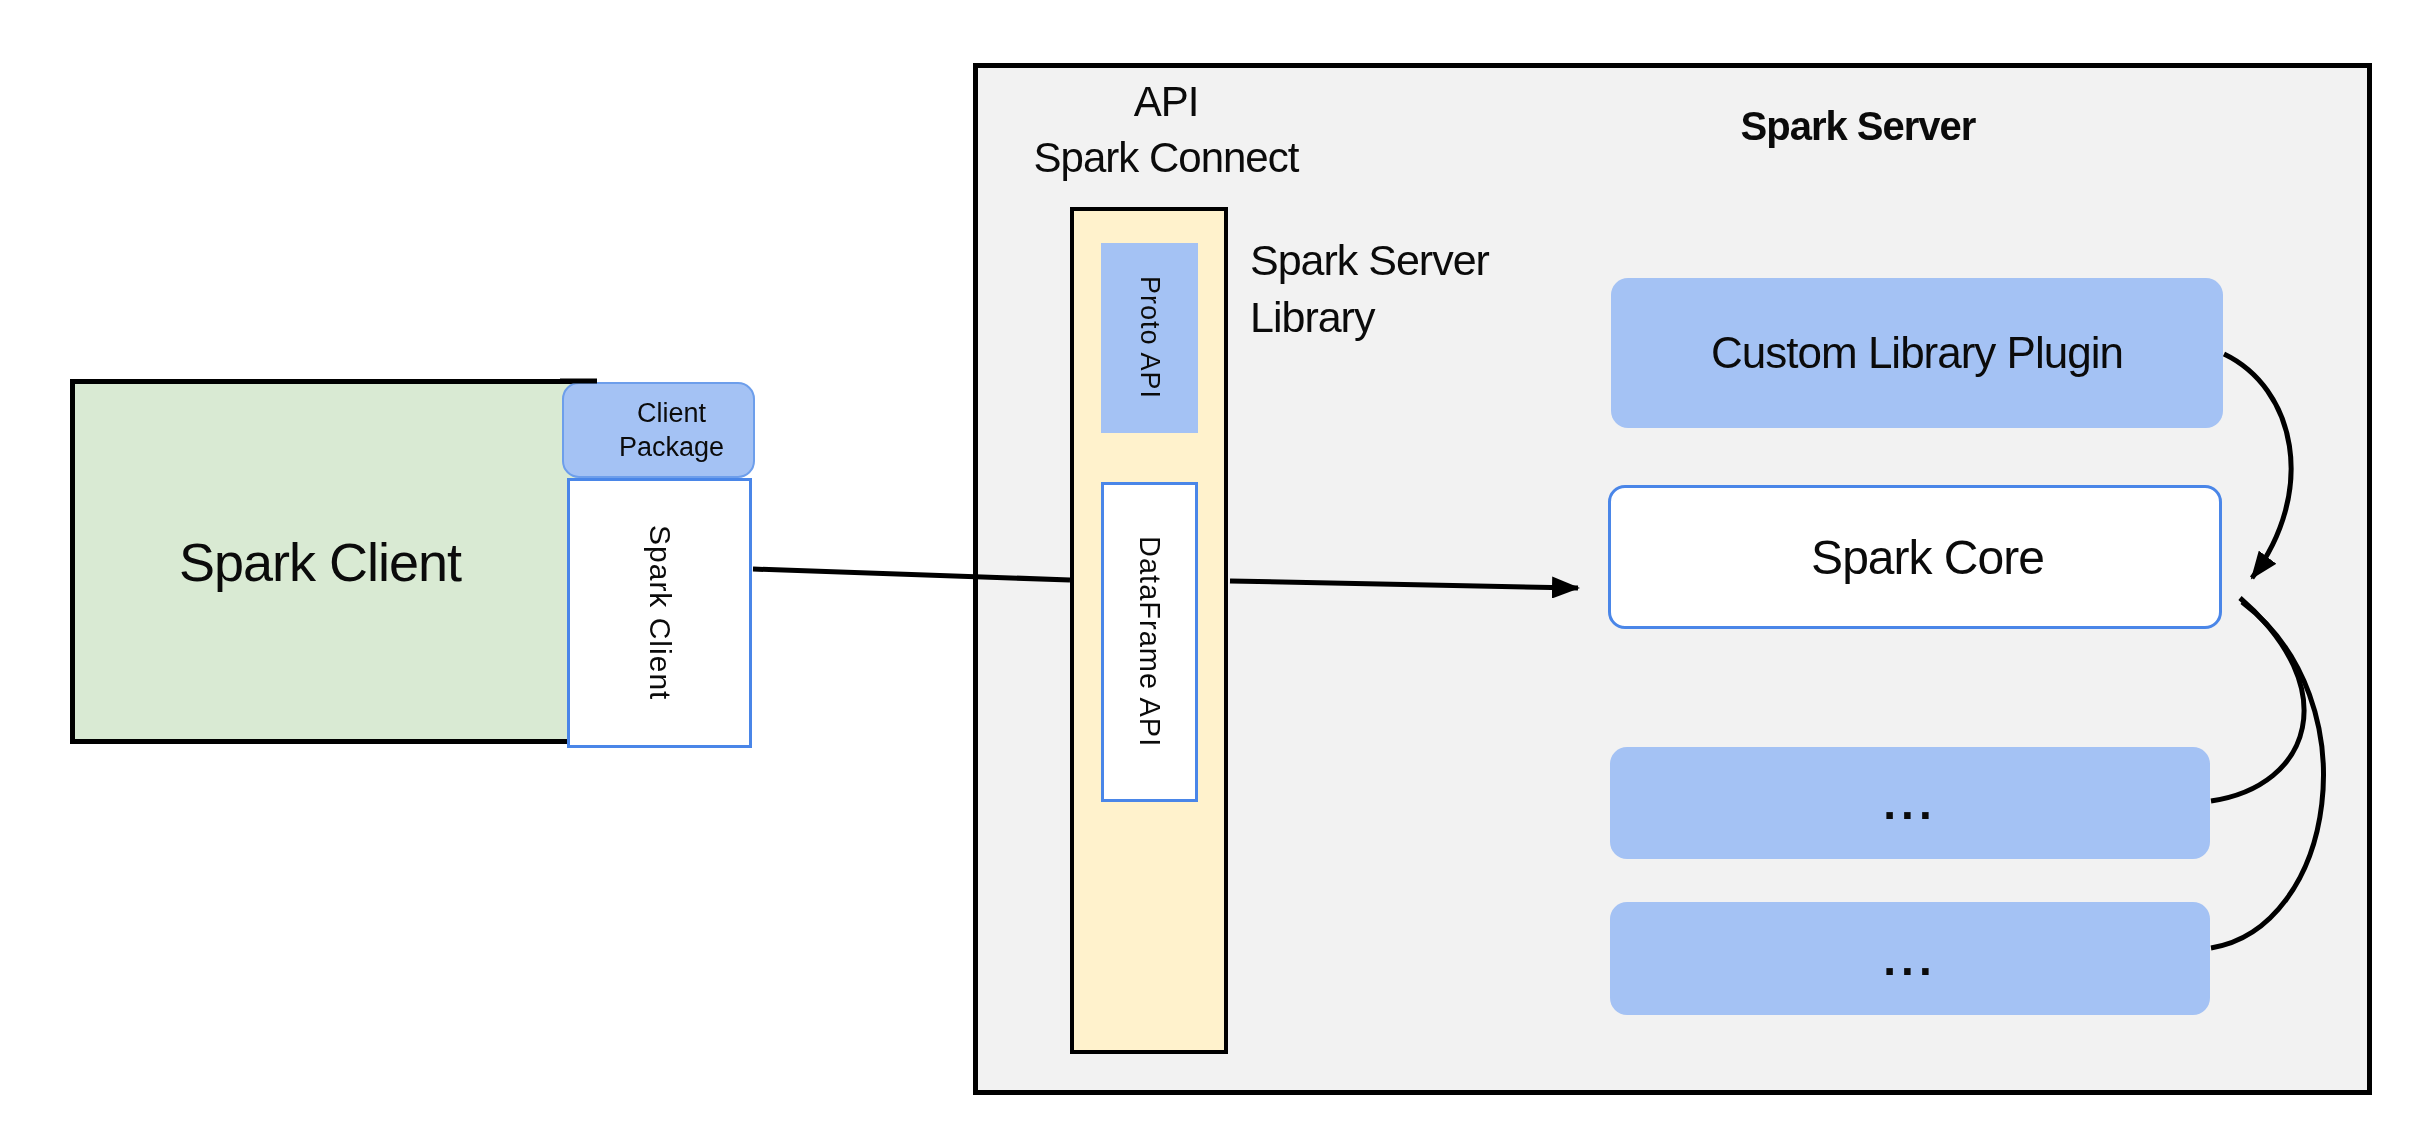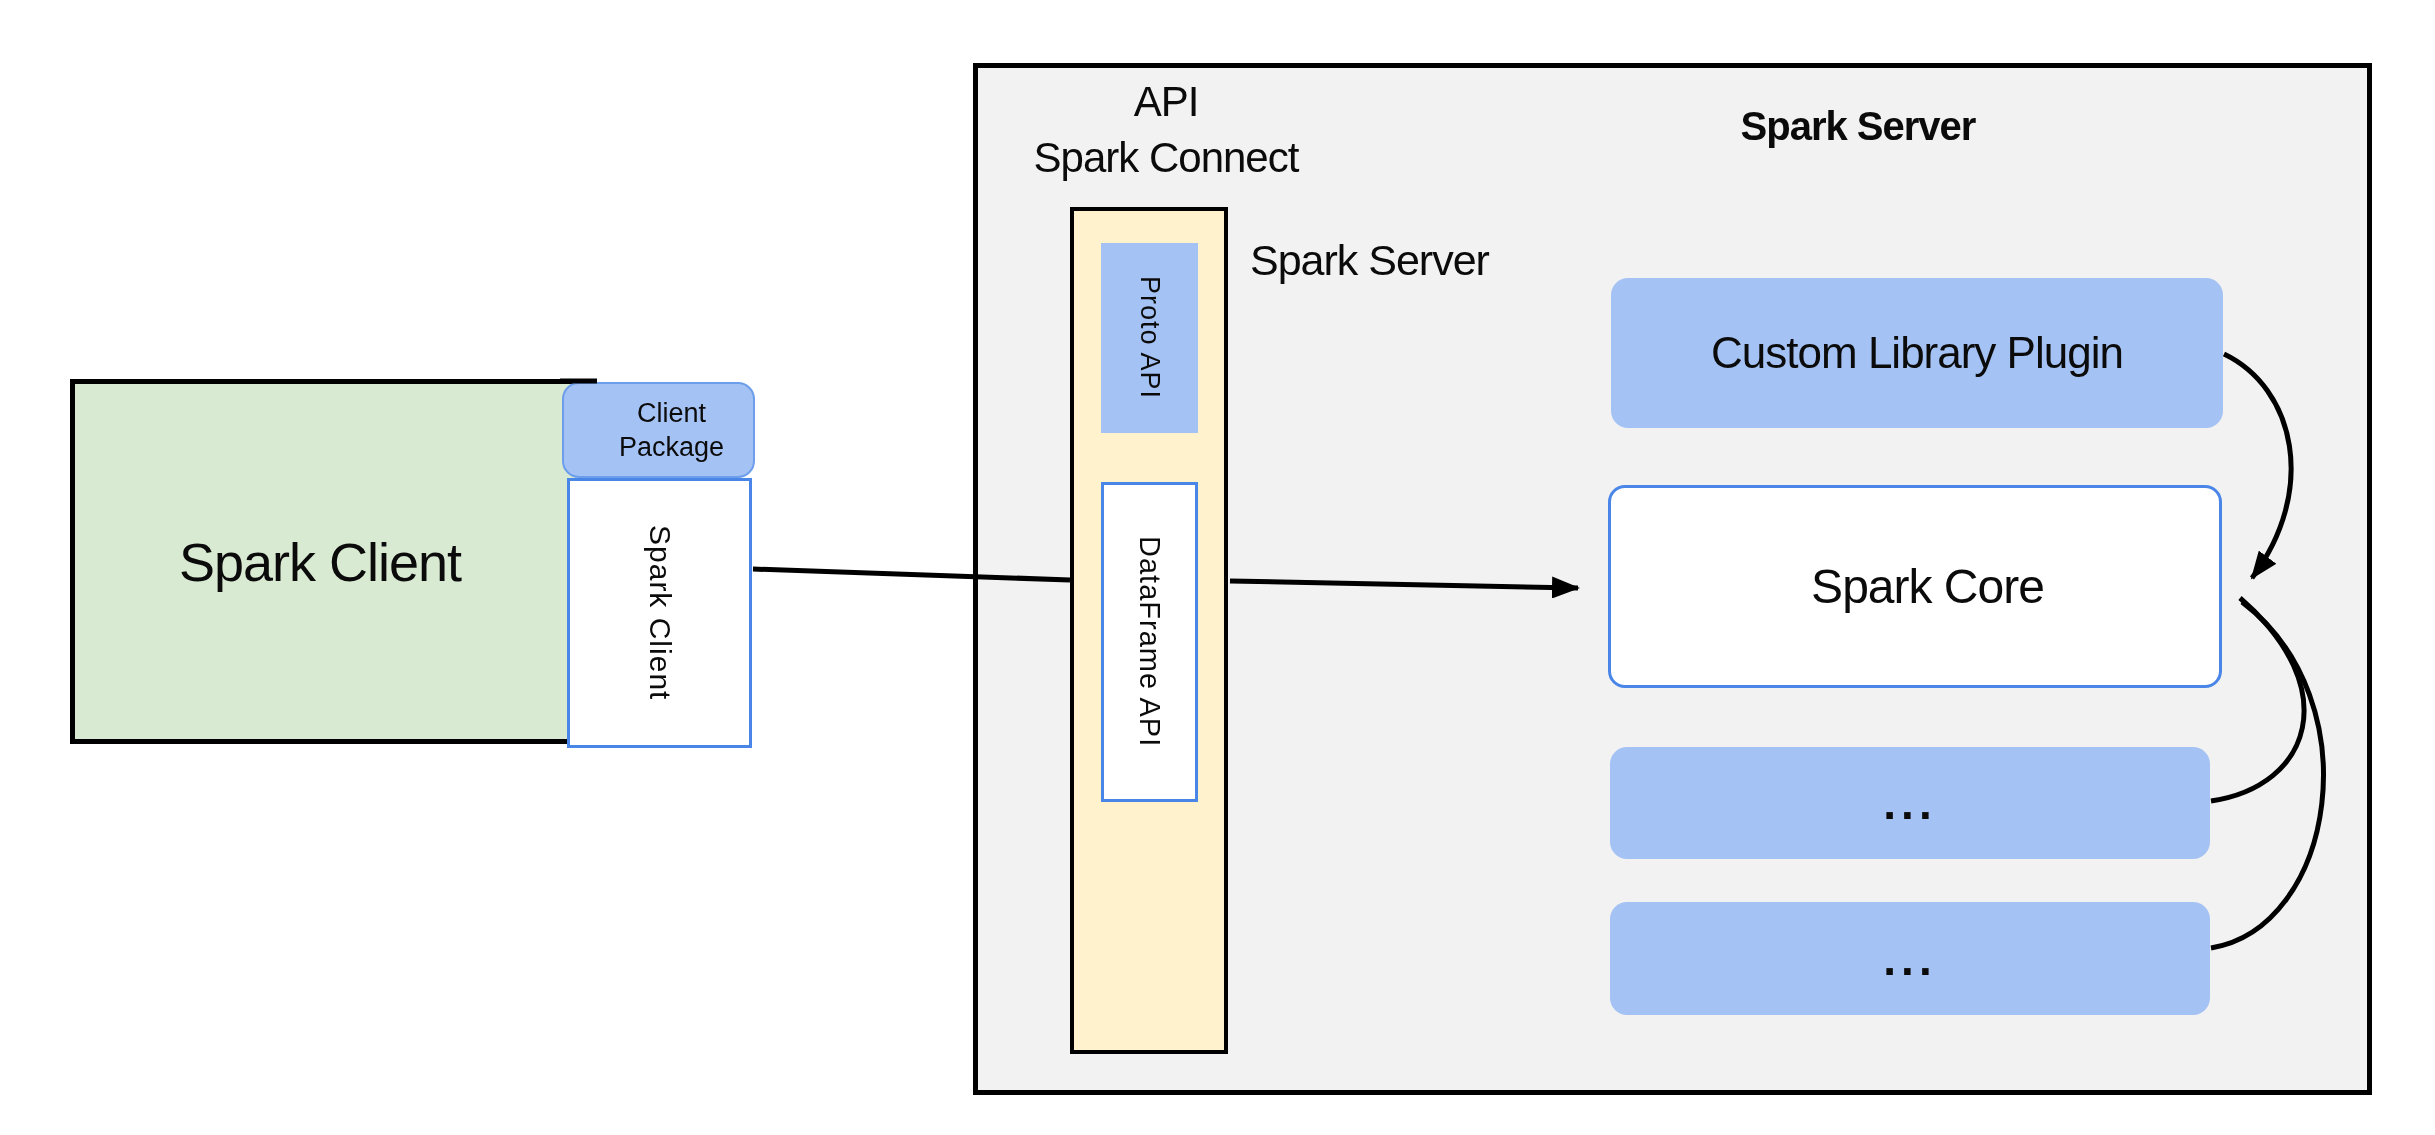--- a/index.html
+++ b/index.html
@@ -67,21 +67,21 @@
     letter-spacing:-1px;
   }
   
   .center-text{display:flex;align-items:center;justify-content:center;text-align:center;border-radius:17px;}
   .plugin-box{
     left:1611px;top:278px;width:612px;height:150px;
     background:var(--blue-fill);
     font-size:44px;letter-spacing:-1px;
   }
   .core-box{
-    left:1608px;top:485px;width:614px;height:203px;
+    left:1608px;top:485px;width:614px;height:144px;
     background:#fff;
     border:3px solid var(--blue-border);
     font-size:48px;letter-spacing:-1px;padding-left:25px;
   }
   .slot-box{
     left:1610px;width:600px;height:112px;
     background:var(--blue-fill);
     font-size:46px;font-weight:700;letter-spacing:5px;
   }
   .slot-1{top:747px;}
@@ -136,20 +136,21 @@
   <div class="box vtext proto-api-box">
     <span>Proto API</span>
   </div>
 
   <div class="box vtext dataframe-api-box">
     <span>DataFrame API</span>
   </div>
 
   <div class="box server-library-label">
     <span style="display:block">Spark Server</span>
+    <span style="display:block">Library</span>
   </div>
 
   <div class="box center-text plugin-box">Custom Library Plugin</div>
 
   <div class="box center-text core-box">Spark Core</div>
 
   <div class="box center-text slot-box slot-1">...</div>
   <div class="box center-text slot-box slot-2">...</div>
 
   <div class="box client-app-box"></div>

